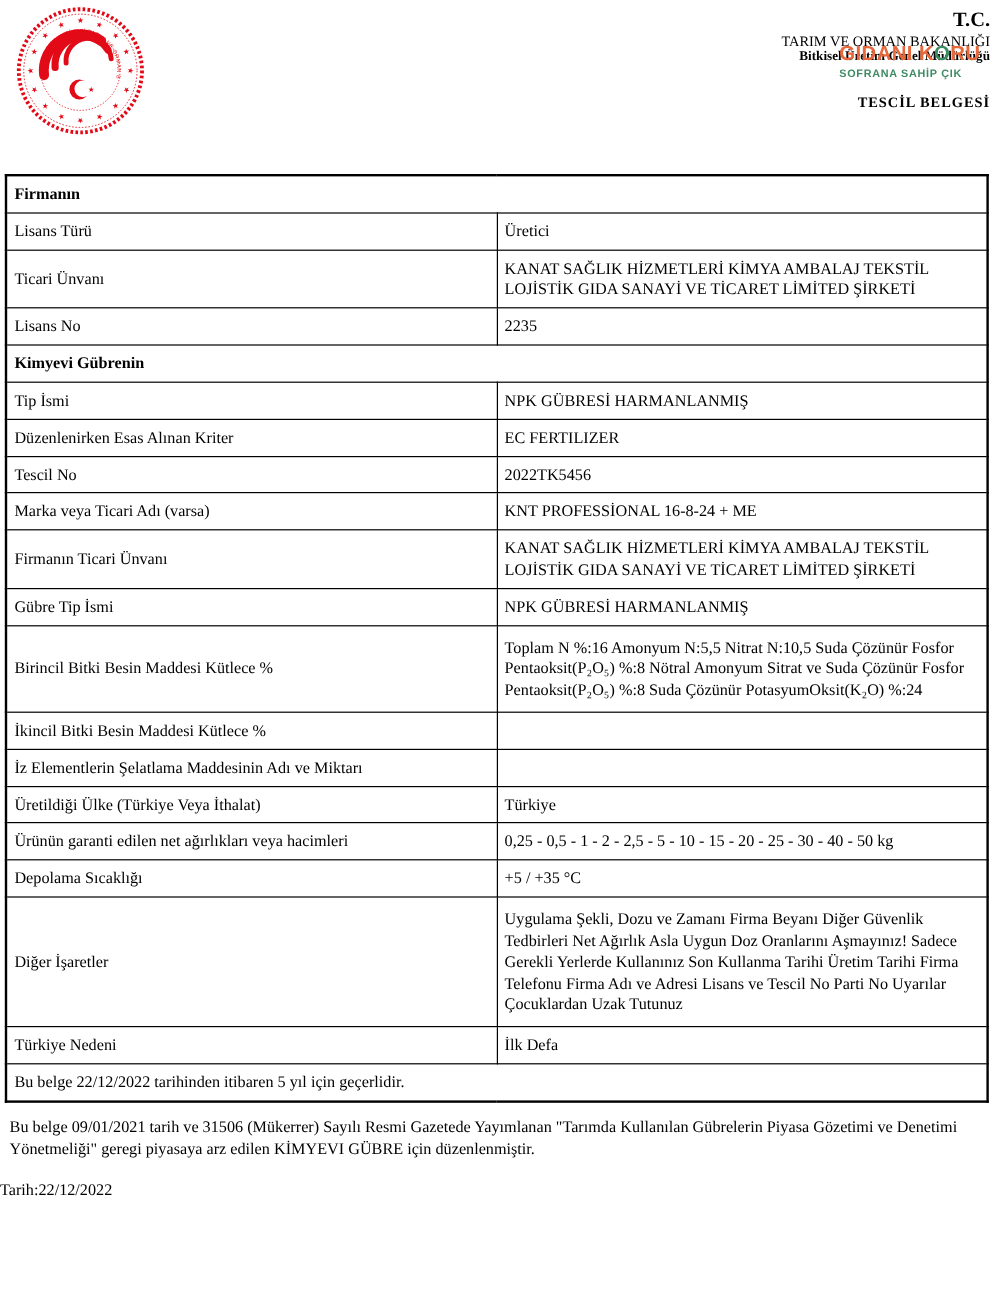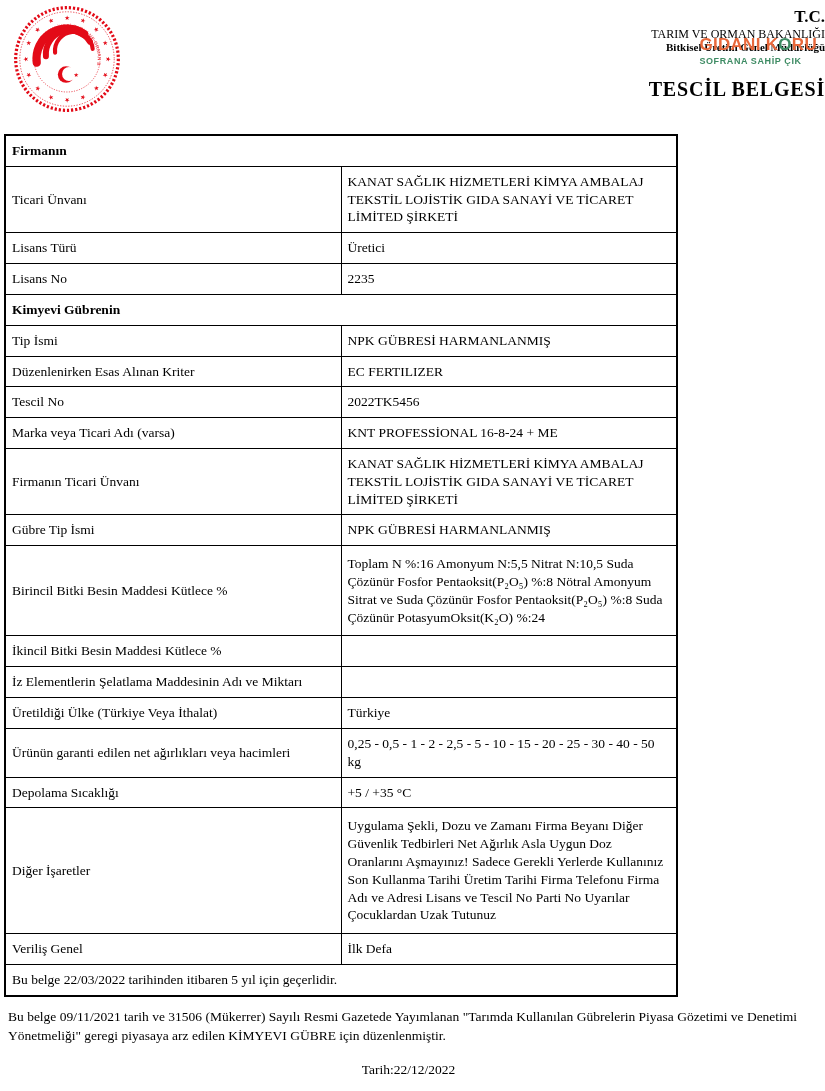--- a/index.html
+++ b/index.html
@@ -11,51 +11,51 @@
   }
   .page { position: relative; width: 825px; height: 1091px; }
 
   
   .header { position: relative; height: 130px; }
   .seal { position: absolute; left: 12px; top: 4px; width: 110px; height: 110px; }
   .titles { text-align: right; padding-top: 7px; }
   .title-tc { font-size: 17px; font-weight: bold; line-height: 1.15; }
   .title-ministry { font-size: 12px; font-weight: normal; line-height: 1.2; }
   .title-directorate { font-size: 11px; font-weight: bold; line-height: 1.2; }
-  .title-doc { font-size: 20px; font-weight: bold; letter-spacing: 0.8px; margin-top: 24px; }
+  .title-doc { font-size: 12px; font-weight: bold; letter-spacing: 0.8px; margin-top: 24px; }
 
   .gk { position: absolute; right: 8px; top: 36px; text-align: left; font-family: "Liberation Sans", sans-serif; }
   .gk-title { font-size: 17px; font-weight: bold; color: #E8683B; letter-spacing: 0.3px; line-height: 1; }
   .gk-title .gk-o { color: #3D8B63; }
   .gk-sub { font-size: 9px; font-weight: bold; color: #3D8B63; letter-spacing: 0.6px; margin-top: 3px; }
 
   
   table.cert {
     border-collapse: collapse;
-    width: 674px;
-    margin: 4px 4px 0 4px;
+    width: 820px;
+    margin: 15px 4px 0 4px;
     border: 2px solid #000;
     table-layout: fixed;
   }
   table.cert td {
     border: 1px solid #000;
     font-size: 13.5px;
     line-height: 1.32;
     padding: 6px 6px;
     vertical-align: middle;
     word-wrap: break-word;
   }
   td.lbl { width: 283px; }
   td.sec { font-weight: bold; font-size: 14px; padding: 5px 6px; }
   tr.tall td { padding-top: 9px; padding-bottom: 9px; }
   td.note { padding: 7px 6px; }
 
   
   .reg-note { margin: 10px 8px 0 8px; font-size: 13.5px; line-height: 1.45; }
-  .date-line { text-align: center; margin: 16px 8px 0 0; font-size: 13.5px; }
+  .date-line { text-align: left; margin: 16px 8px 0 0; font-size: 13.5px; }
 </style>
 </head>
 <body>
 
 <div class="page">
 
   <div class="header">
 
     <svg class="seal" viewBox="0 0 120 120" aria-hidden="true">
       <circle cx="60" cy="60" r="56" fill="none" stroke="#E30A17" stroke-width="3.5" stroke-dasharray="2.4 2.1"></circle>
@@ -106,26 +106,26 @@
     </div>
   </div>
 
   <table class="cert">
     <tbody>
 
       <tr>
         <td class="sec" colspan="2">Firmanın</td>
       </tr>
       <tr>
+        <td class="lbl">Lisans Türü</td>
+        <td>Üretici</td>
+      </tr>
+      <tr>
         <td class="lbl">Ticari Ünvanı</td>
         <td>KANAT SAĞLIK HİZMETLERİ KİMYA AMBALAJ TEKSTİL LOJİSTİK GIDA SANAYİ VE TİCARET LİMİTED ŞİRKETİ</td>
-      </tr>
-      <tr>
-        <td class="lbl">Lisans Türü</td>
-        <td>Üretici</td>
       </tr>
       <tr>
         <td class="lbl">Lisans No</td>
         <td>2235</td>
       </tr>
 
       <tr>
         <td class="sec" colspan="2">Kimyevi Gübrenin</td>
       </tr>
       <tr>
@@ -175,27 +175,27 @@
       </tr>
       <tr>
         <td class="lbl">Depolama Sıcaklığı</td>
         <td>+5 / +35 °C</td>
       </tr>
       <tr class="tall">
         <td class="lbl">Diğer İşaretler</td>
         <td>Uygulama Şekli, Dozu ve Zamanı Firma Beyanı Diğer Güvenlik Tedbirleri Net Ağırlık Asla Uygun Doz Oranlarını Aşmayınız! Sadece Gerekli Yerlerde Kullanınız Son Kullanma Tarihi Üretim Tarihi Firma Telefonu Firma Adı ve Adresi Lisans ve Tescil No Parti No Uyarılar Çocuklardan Uzak Tutunuz</td>
       </tr>
       <tr>
-        <td class="lbl">Veriliş Genel</td>
+        <td class="lbl">Türkiye Nedeni</td>
         <td>İlk Defa</td>
       </tr>
 
       <tr>
-        <td class="note" colspan="2">Bu belge 22/03/2022 tarihinden itibaren 5 yıl için geçerlidir.</td>
+        <td class="note" colspan="2">Bu belge 22/12/2022 tarihinden itibaren 5 yıl için geçerlidir.</td>
       </tr>
     </tbody>
   </table>
 
-  <p class="reg-note">Bu belge 09/11/2021 tarih ve 31506 (Mükerrer) Sayılı Resmi Gazetede Yayımlanan "Tarımda Kullanılan Gübrelerin Piyasa Gözetimi ve Denetimi Yönetmeliği" geregi piyasaya arz edilen KİMYEVI GÜBRE için düzenlenmiştir.</p>
+  <p class="reg-note">Bu belge 09/01/2021 tarih ve 31506 (Mükerrer) Sayılı Resmi Gazetede Yayımlanan "Tarımda Kullanılan Gübrelerin Piyasa Gözetimi ve Denetimi Yönetmeliği" geregi piyasaya arz edilen KİMYEVI GÜBRE için düzenlenmiştir.</p>
 
   <div class="date-line">Tarih:22/12/2022</div>
 
 </div>
 
 </body></html>

